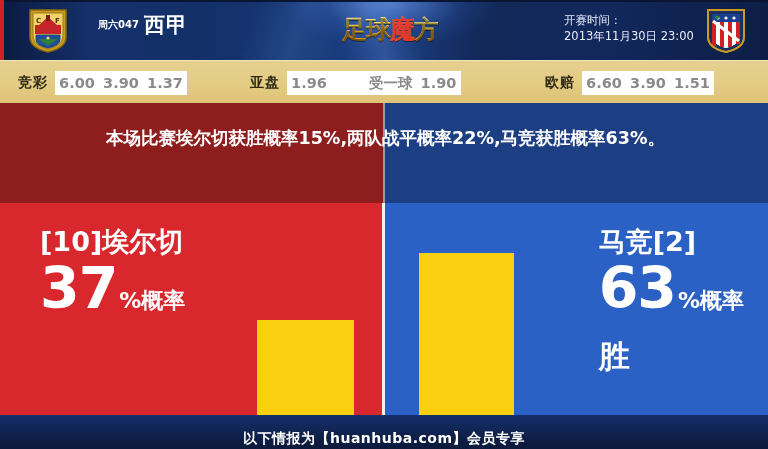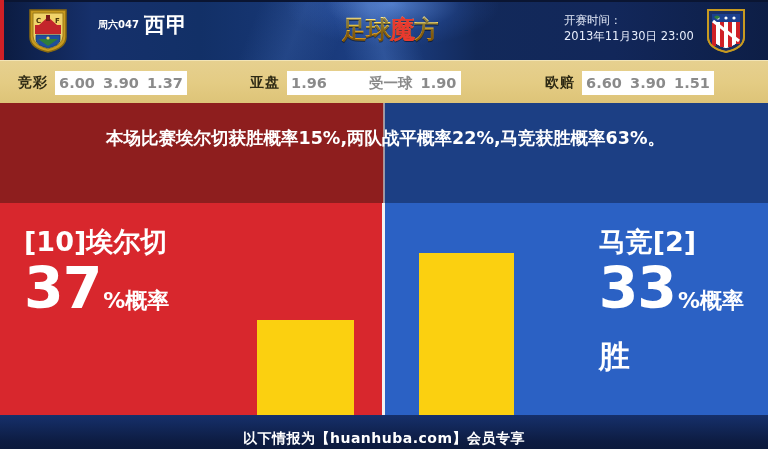--- a/index.html
+++ b/index.html
@@ -82,21 +82,21 @@
   }
 
   
   .panels{position:absolute;left:0;top:203px;width:768px;height:212px;}
   .pane{position:absolute;top:0;width:384px;height:212px;}
   .pane-l{left:0;background:#d8272d;}
   .pane-r{left:384px;background:#2b61c4;}
   .pane-div{position:absolute;left:382px;top:0;width:3px;height:212px;background:#f2f2f2;}
 
   .side-text{position:absolute;color:#fff;white-space:nowrap;}
-  .side-left{left:24px;top:22px;text-align:left;}
+  .side-left{left:40px;top:22px;text-align:left;}
   .side-right{right:24px;top:22px;text-align:left;}
   .team-name{font-size:27px;font-weight:bold;line-height:34px;letter-spacing:0px;}
   .pct-row{line-height:58px;white-space:nowrap;}
   .pct-num{font-size:57px;font-weight:bold;letter-spacing:-1px;vertical-align:baseline;}
   .pct-suffix{font-size:22px;font-weight:bold;margin-left:2px;vertical-align:baseline;}
   .outcome{font-size:31px;font-weight:bold;line-height:40px;margin-top:4px;}
 
   
   .bar{position:absolute;background:#fbd010;}
   .bar-l{left:257px;top:117px;width:97px;height:95px;}
@@ -209,21 +209,21 @@
     <div class="side-text side-left">
       <div class="team-name">[10]埃尔切</div>
       <div class="pct-row">
         <span class="pct-num">37</span><span class="pct-suffix">%概率</span>
       </div>
     </div>
 
     <div class="side-text side-right">
       <div class="team-name">马竞[2]</div>
       <div class="pct-row">
-        <span class="pct-num">33</span><span class="pct-suffix">%概率</span>
+        <span class="pct-num">63</span><span class="pct-suffix">%概率</span>
       </div>
       <div class="outcome">胜</div>
     </div>
   </div>
 
   <div class="footer">
     <span class="footer-text">以下情报为【huanhuba.com】会员专享</span>
   </div>
 
 </div>

